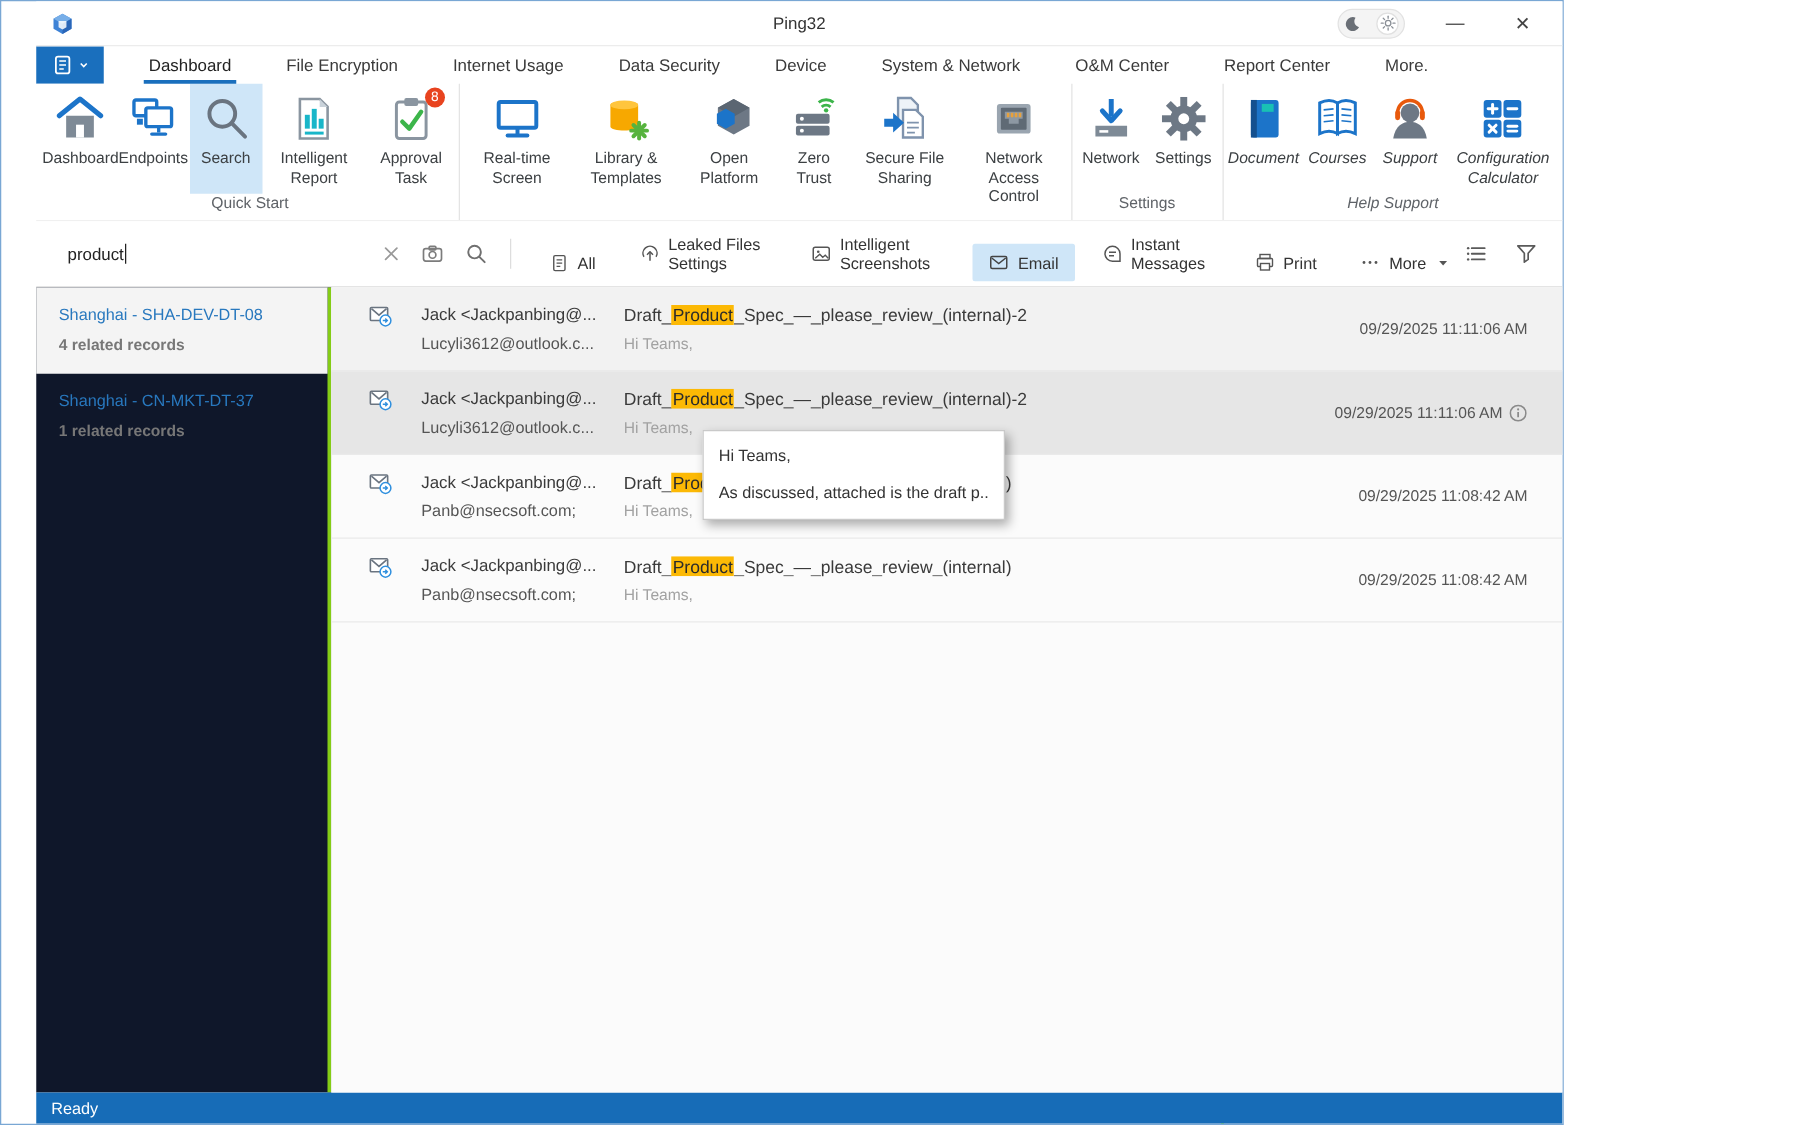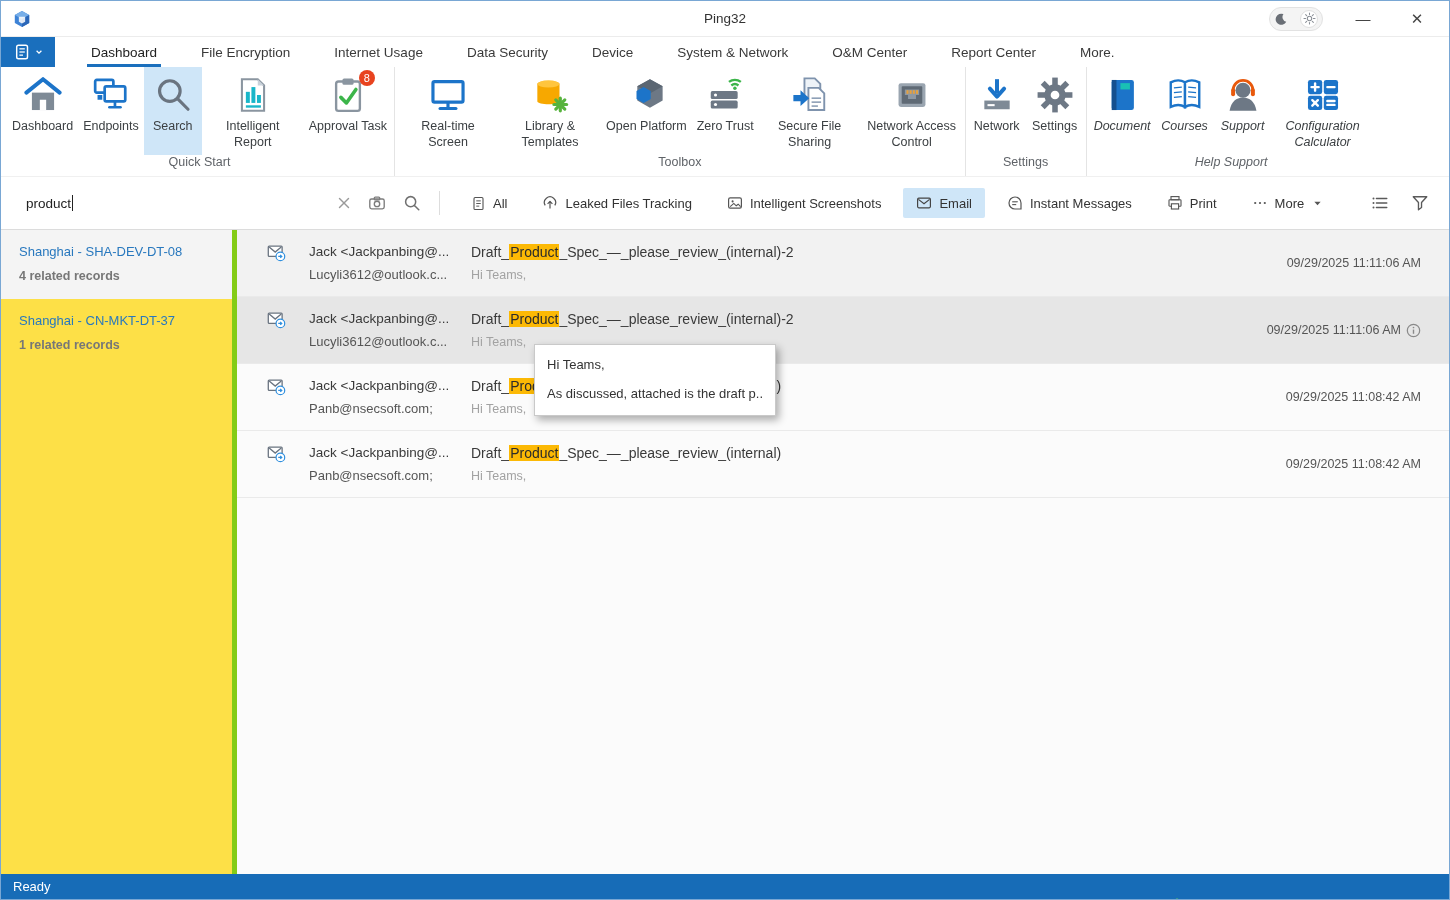--- a/index.html
+++ b/index.html
@@ -1,18 +1,18 @@
 <!DOCTYPE html>
 <html><head>
 <meta charset="utf-8">
 <style>
   * { margin:0; padding:0; box-sizing:border-box; }
   html,body { width:1450px; height:900px; font-family:"Liberation Sans", sans-serif; }
   body { background:#fff; }
-  .window { width:1450px; height:900px; display:flex; flex-direction:column; border:1px solid #79a7d4; background:#fff; overflow:hidden; }
+  .window { width:1251px; height:900px; display:flex; flex-direction:column; border:1px solid #79a7d4; background:#fff; overflow:hidden;padding-left:28px; }
 
   
   .titlebar { height:36px; flex:0 0 36px; display:flex; align-items:center; position:relative; background:#fff; border-bottom:1px solid #ececec; }
   .titlebar .logo { margin-left:12px; width:18px; height:18px; }
   .titlebar .apptitle { position:absolute; left:0; right:0; text-align:center; font-size:13.5px; color:#333; }
   .titlebar .controls { margin-left:auto; display:flex; align-items:center; gap:26px; padding-right:18px; z-index:2; }
   .theme-toggle { width:54px; height:24px; border:1px solid #e2e2e2; background:#f4f4f4; border-radius:12px; display:flex; align-items:center; justify-content:space-between; padding:0 4px; cursor:pointer; }
   .theme-knob { width:18px; height:18px; background:#fff; border:1px solid #e0e0e0; border-radius:50%; display:flex; align-items:center; justify-content:center; }
   .winbtn { width:28px; height:24px; display:flex; align-items:center; justify-content:center; color:#444; font-size:15px; cursor:pointer; }
 
@@ -51,21 +51,21 @@
   .right-icons { margin-left:auto; display:flex; align-items:center; gap:22px; padding-right:20px; }
 
   .icon { display:inline-flex; align-items:center; justify-content:center; }
   .icon svg { display:block; }
   .s14 svg { width:14px; height:14px; }
   .s16 svg { width:16px; height:16px; }
   .s18 svg { width:18px; height:18px; }
 
   
   .main { flex:1; display:flex; min-height:0; }
-  .sidebar { width:236px; flex:0 0 236px; background:#fde047; border-right:5px solid #84cc16; }
+  .sidebar { width:236px; flex:0 0 236px; background:#0f172a; border-right:3px solid #84cc16; }
   .sb-item { padding:14px 18px 16px; cursor:pointer; }
   .sb-item.selected { background:#f4f4f4; }
   .sb-title { font-size:13px; color:#2878be; }
   .sb-sub { margin-top:10px; font-size:12.5px; color:#777;font-weight:bold; }
 
   .list { flex:1; background:#fbfbfb; position:relative; }
   .erow { height:67px; display:grid; grid-template-columns:42px 162px 1fr 215px; align-items:center; padding-left:30px; border-bottom:1px solid #eaeaea; cursor:pointer; }
   .erow.shaded { background:#f2f2f2; }
   .erow.hover { background:#e6e6e6; }
   .eicon { align-self:start; margin-top:13px; }
@@ -319,21 +319,20 @@
                     <rect x="21" y="18" width="2.6" height="4.5"></rect>
                     <rect x="25" y="18" width="2.6" height="4.5"></rect>
                     <rect x="29" y="18" width="2.6" height="4.5"></rect>
                   </g>
                 </svg>
               </span>
             </div>
       <div class="rtext">Network Access Control</div>
           </div>
         </div>
-        <div class="rlabel">Toolbox</div>
       </div>
       <div class="rgroup">
         <div class="ritems">
           <div class="ritem">
       <div class="ricon">
               <span class="icon ">
                 <svg viewBox="0 0 48 48">
                   <line x1="24" y1="4" x2="24" y2="22" stroke="#1c74c9" stroke-width="5"></line>
                   <polyline points="15,16 24,26 33,16" fill="none" stroke="#1c74c9" stroke-width="5" stroke-linecap="round" stroke-linejoin="round"></polyline>
                   <path d="M8 31 h32 v11 h-32 Z" fill="#7e8a96"></path>
@@ -487,21 +486,21 @@
           <span>All</span>
         </div>
         <div class="fbtn">
           <span class="icon ">
             <svg viewBox="0 0 20 20" width="16" height="16">
               <path d="M4 13 a7 7 0 1 1 12 0" fill="none" stroke="#555" stroke-width="1.5"></path>
               <line x1="10" y1="8" x2="10" y2="17" stroke="#555" stroke-width="1.5"></line>
               <polyline points="7,11 10,8 13,11" fill="none" stroke="#555" stroke-width="1.5" stroke-linejoin="round"></polyline>
             </svg>
           </span>
-          <span>Leaked Files Tracking</span>
+          <span>Leaked Files Settings</span>
         </div>
         <div class="fbtn">
           <span class="icon ">
             <svg viewBox="0 0 20 20" width="16" height="16">
               <rect x="2" y="3.5" width="16" height="13" rx="2" fill="none" stroke="#555" stroke-width="1.5"></rect>
               <circle cx="7" cy="8" r="1.3" fill="#555"></circle>
               <path d="M4 14.5 l4.5 -4 l3 3 l2.5 -2 l3 3" fill="none" stroke="#555" stroke-width="1.4"></path>
             </svg>
           </span>
           <span>Intelligent Screenshots</span>

